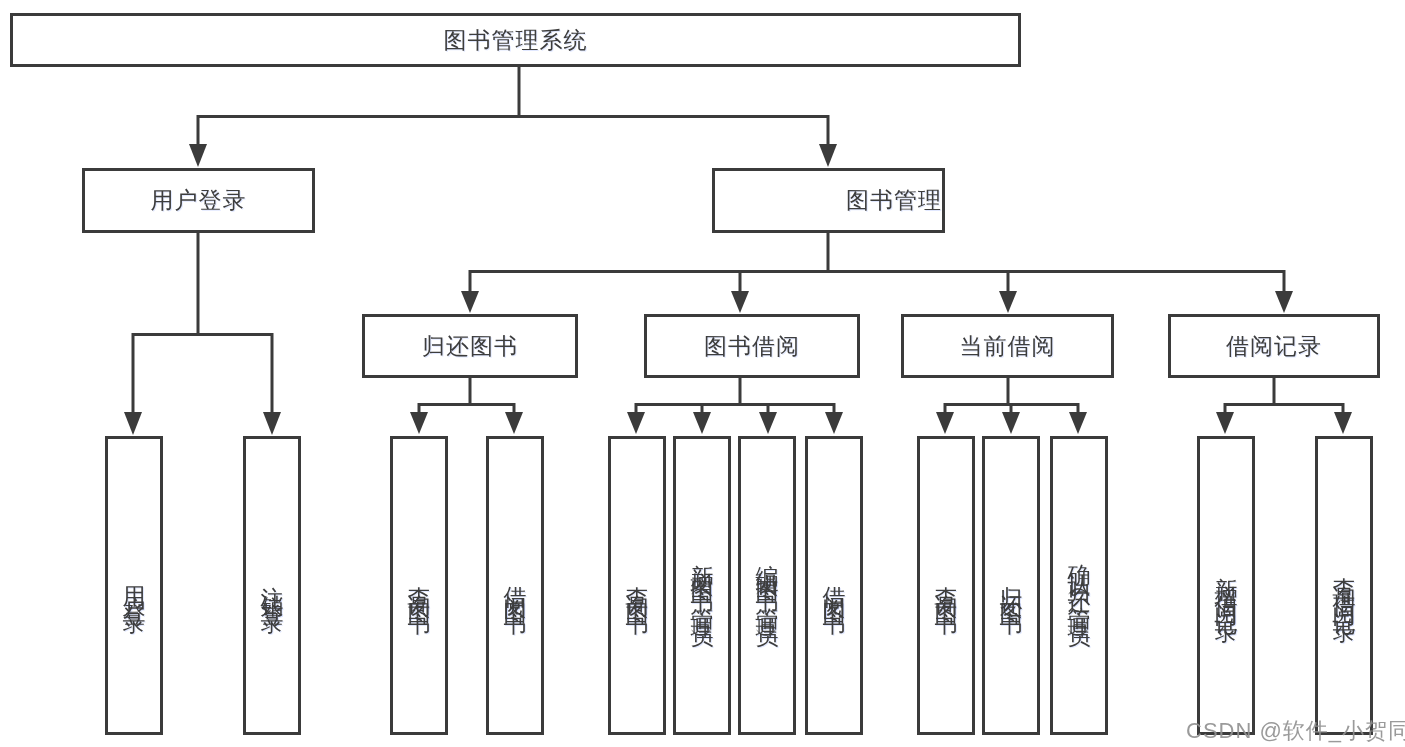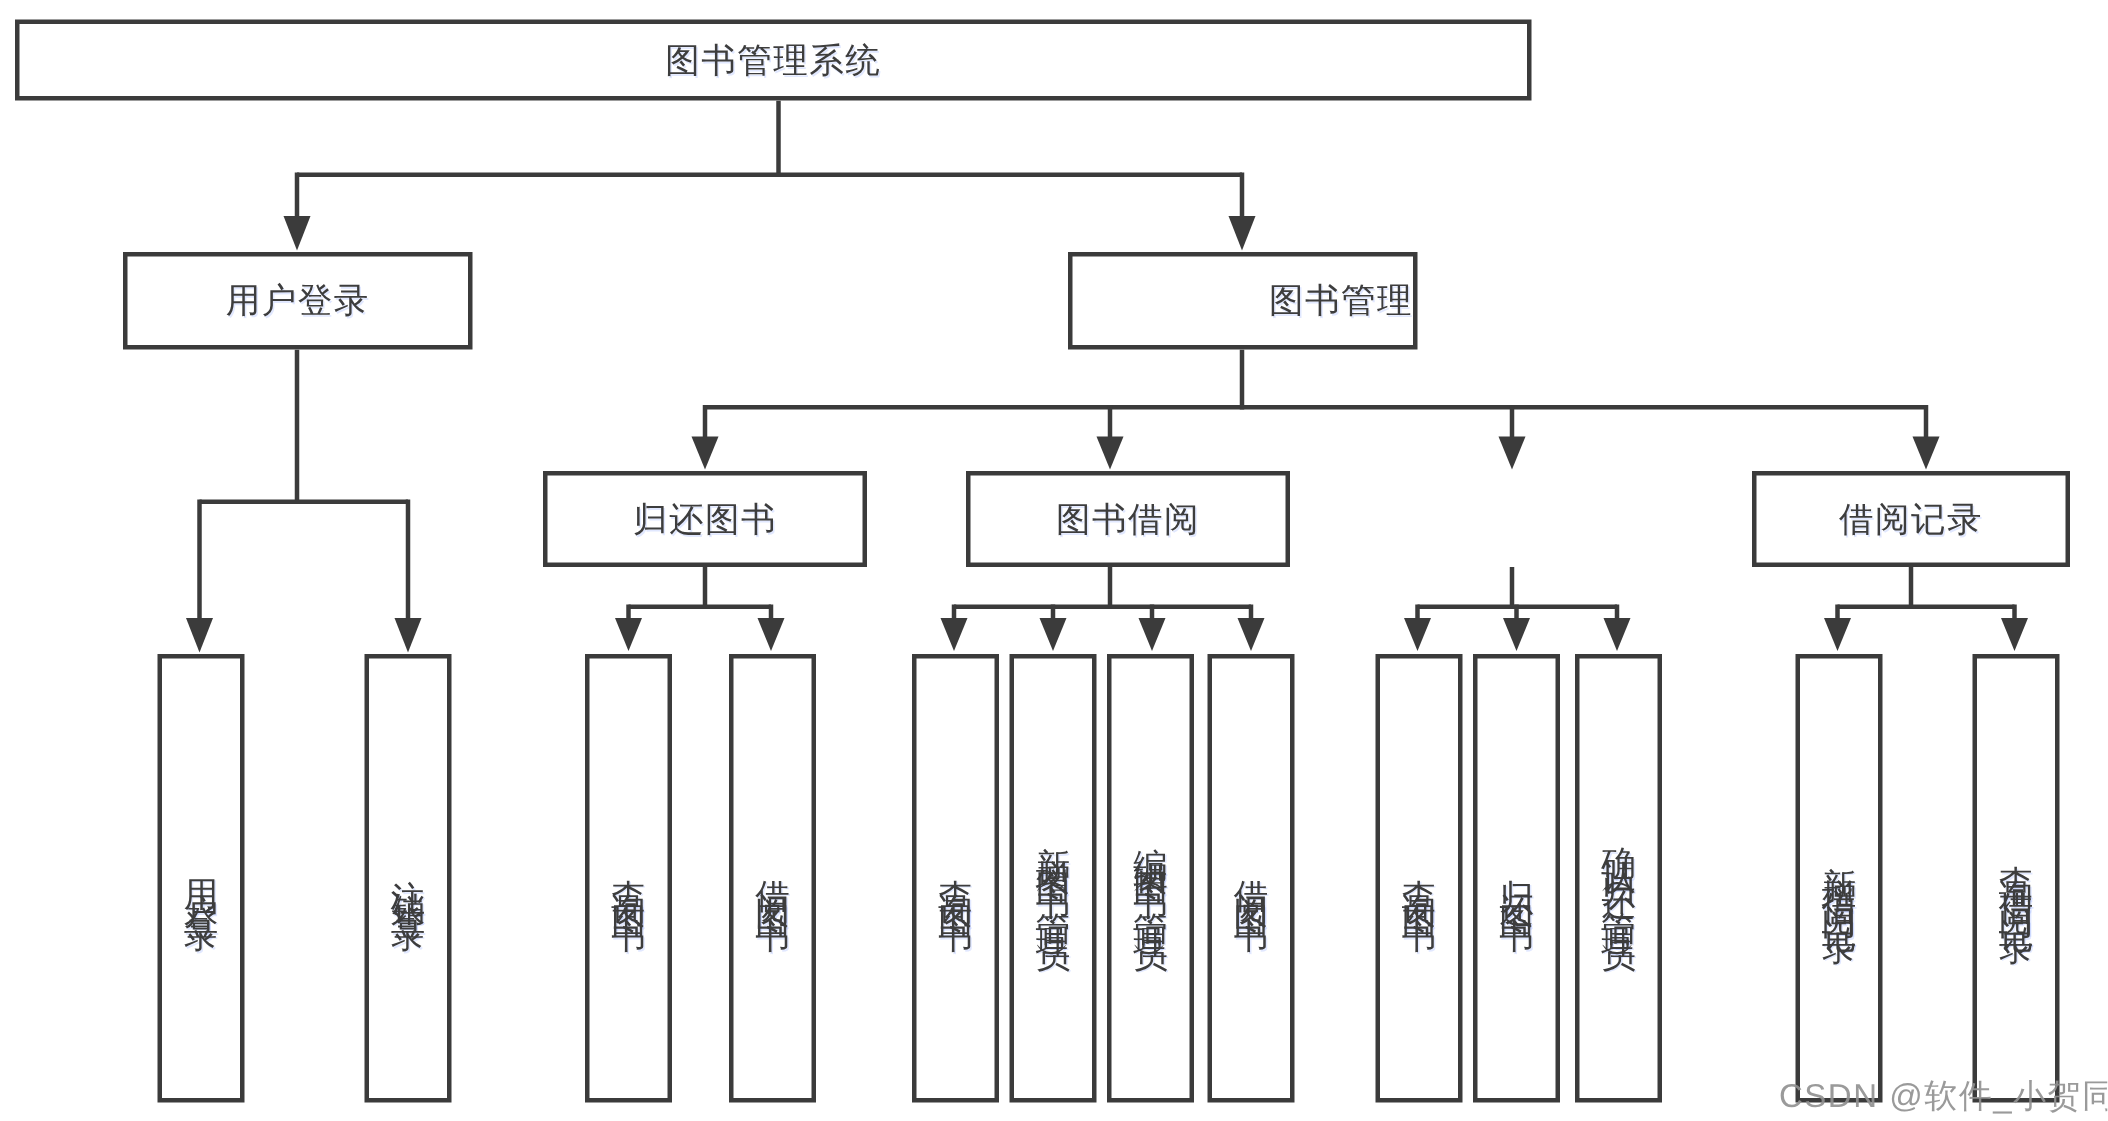--- a/index.html
+++ b/index.html
@@ -145,20 +145,23 @@
   <div class="node hnode" style="left:712px; top:168px; width:233px; height:65px;justify-content:flex-end;">
     <span>图书管理</span>
   </div>
 
   <div class="node hnode" style="left:362px; top:314px; width:216px; height:64px;">
     <span>归还图书</span>
   </div>
   <div class="node hnode" style="left:632px; top:314px; width:216px; height:64px;margin-left:12px;">
     <span>图书借阅</span>
   </div>
+  <div class="node hnode" style="left:901px; top:314px; width:213px; height:64px;">
+    <span>当前借阅</span>
+  </div>
   <div class="node hnode" style="left:1168px; top:314px; width:212px; height:64px;">
     <span>借阅记录</span>
   </div>
 
   <div class="node vnode" style="left:105px; top:436px; width:58px; height:299px;">
     <span>用户登录</span>
   </div>
   <div class="node vnode" style="left:243px; top:436px; width:58px; height:299px;">
     <span>注销登录</span>
   </div>

